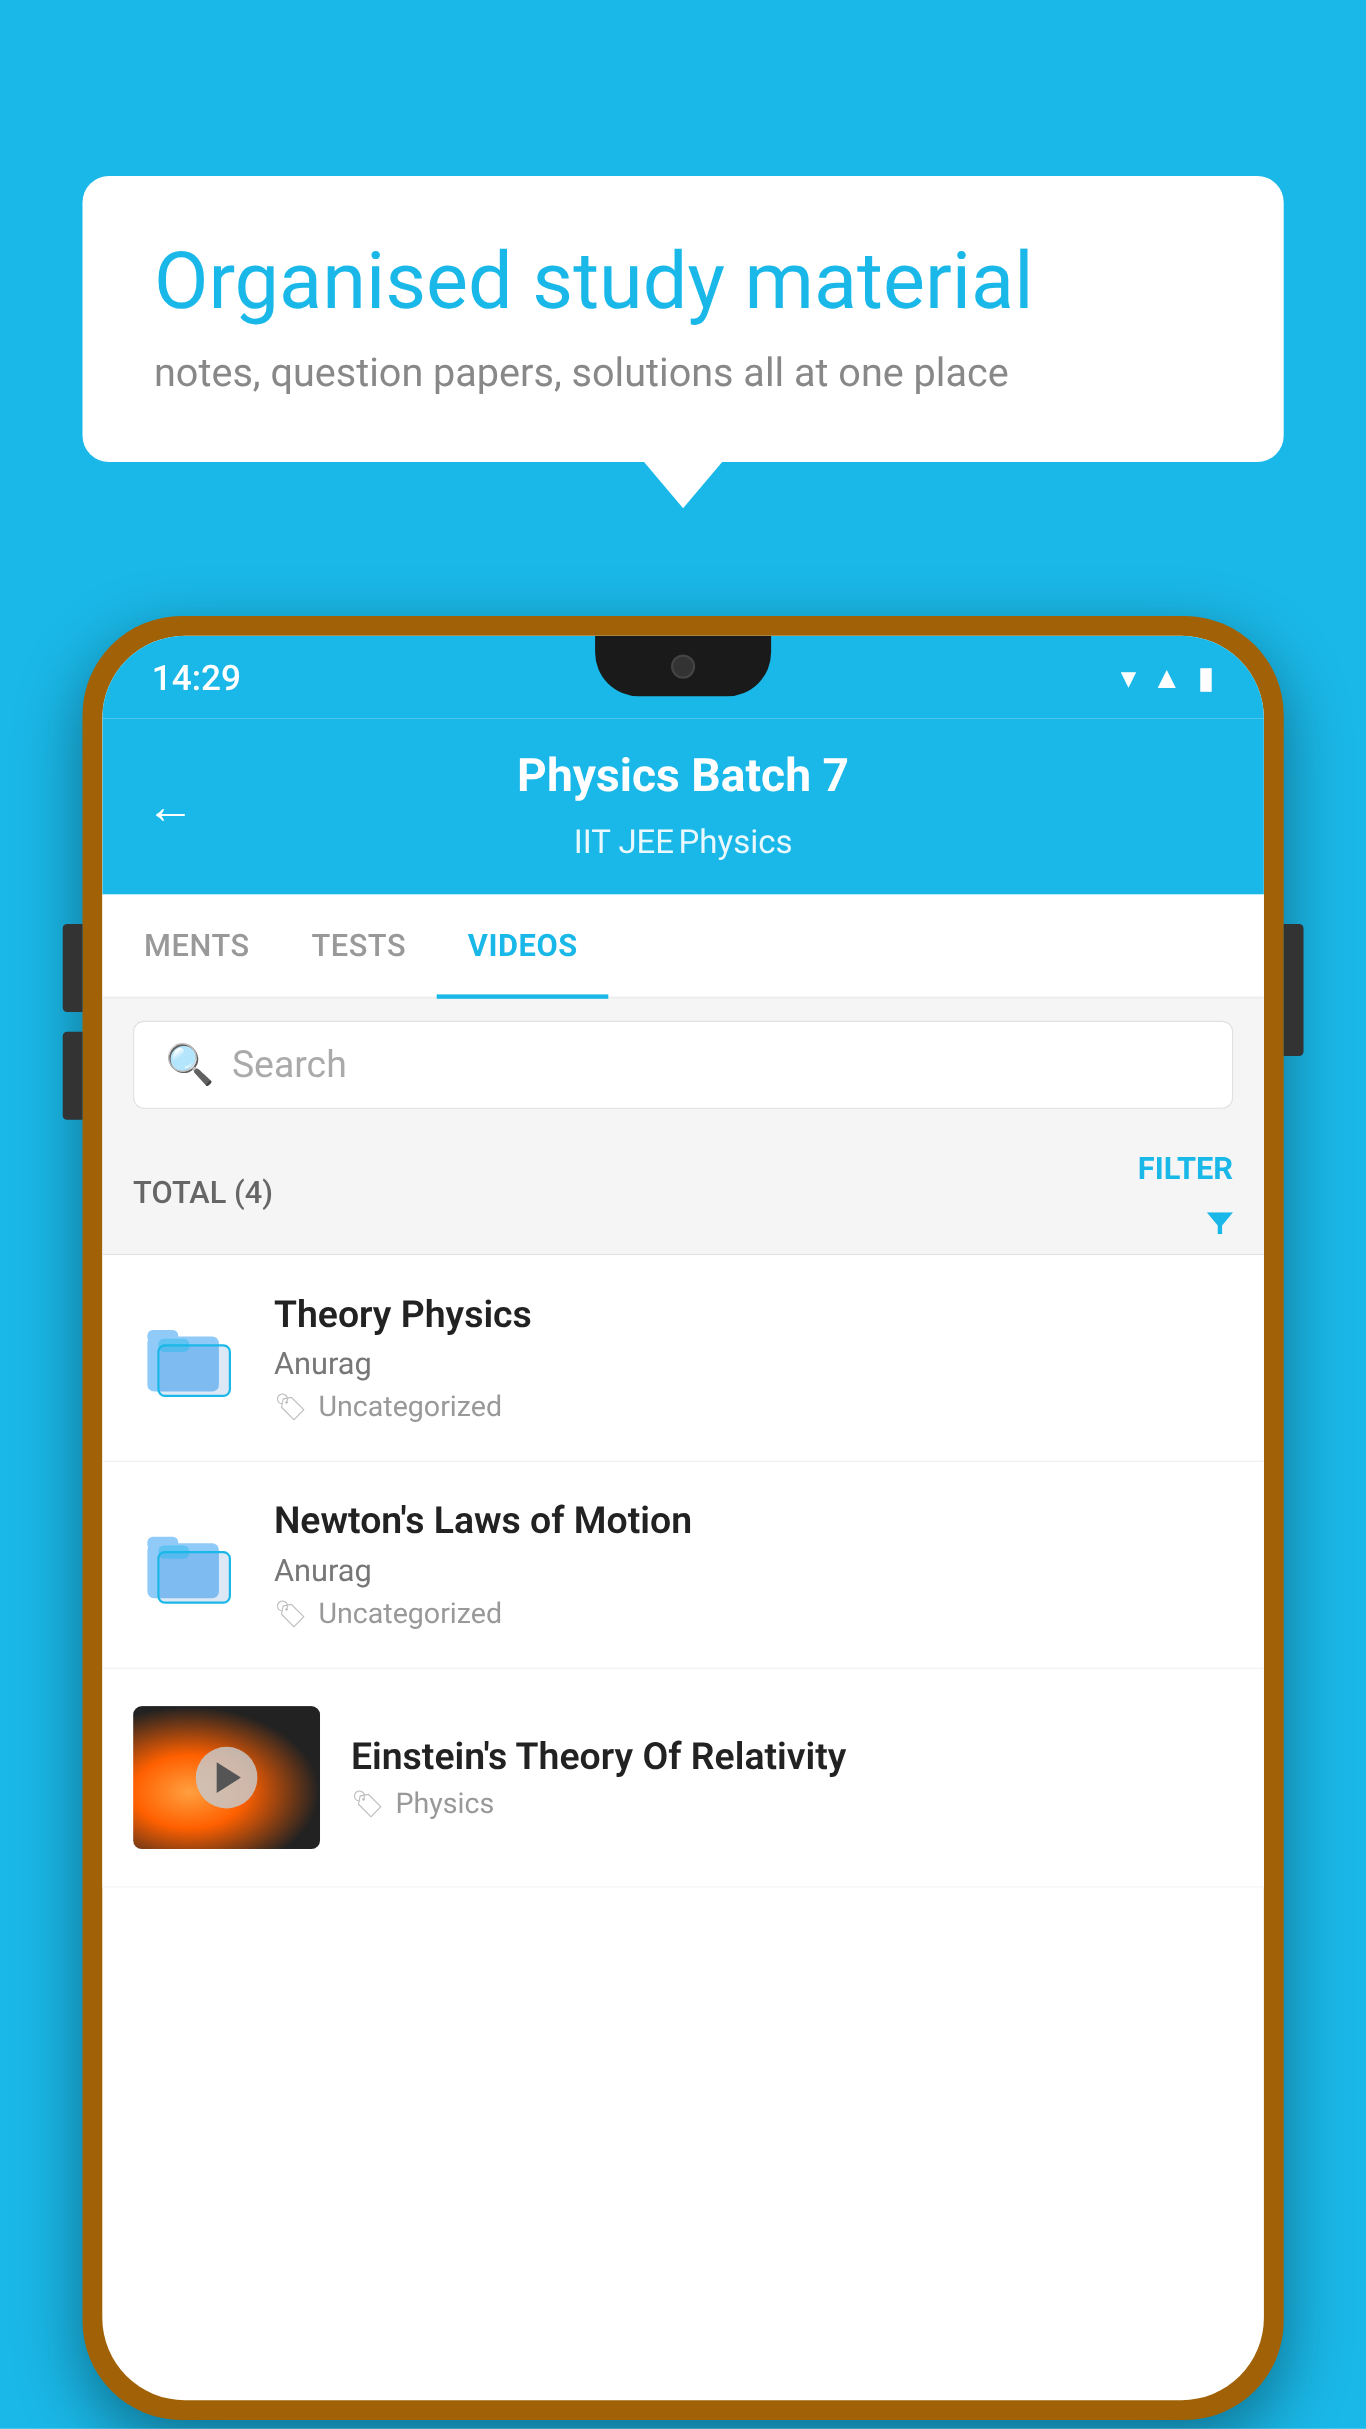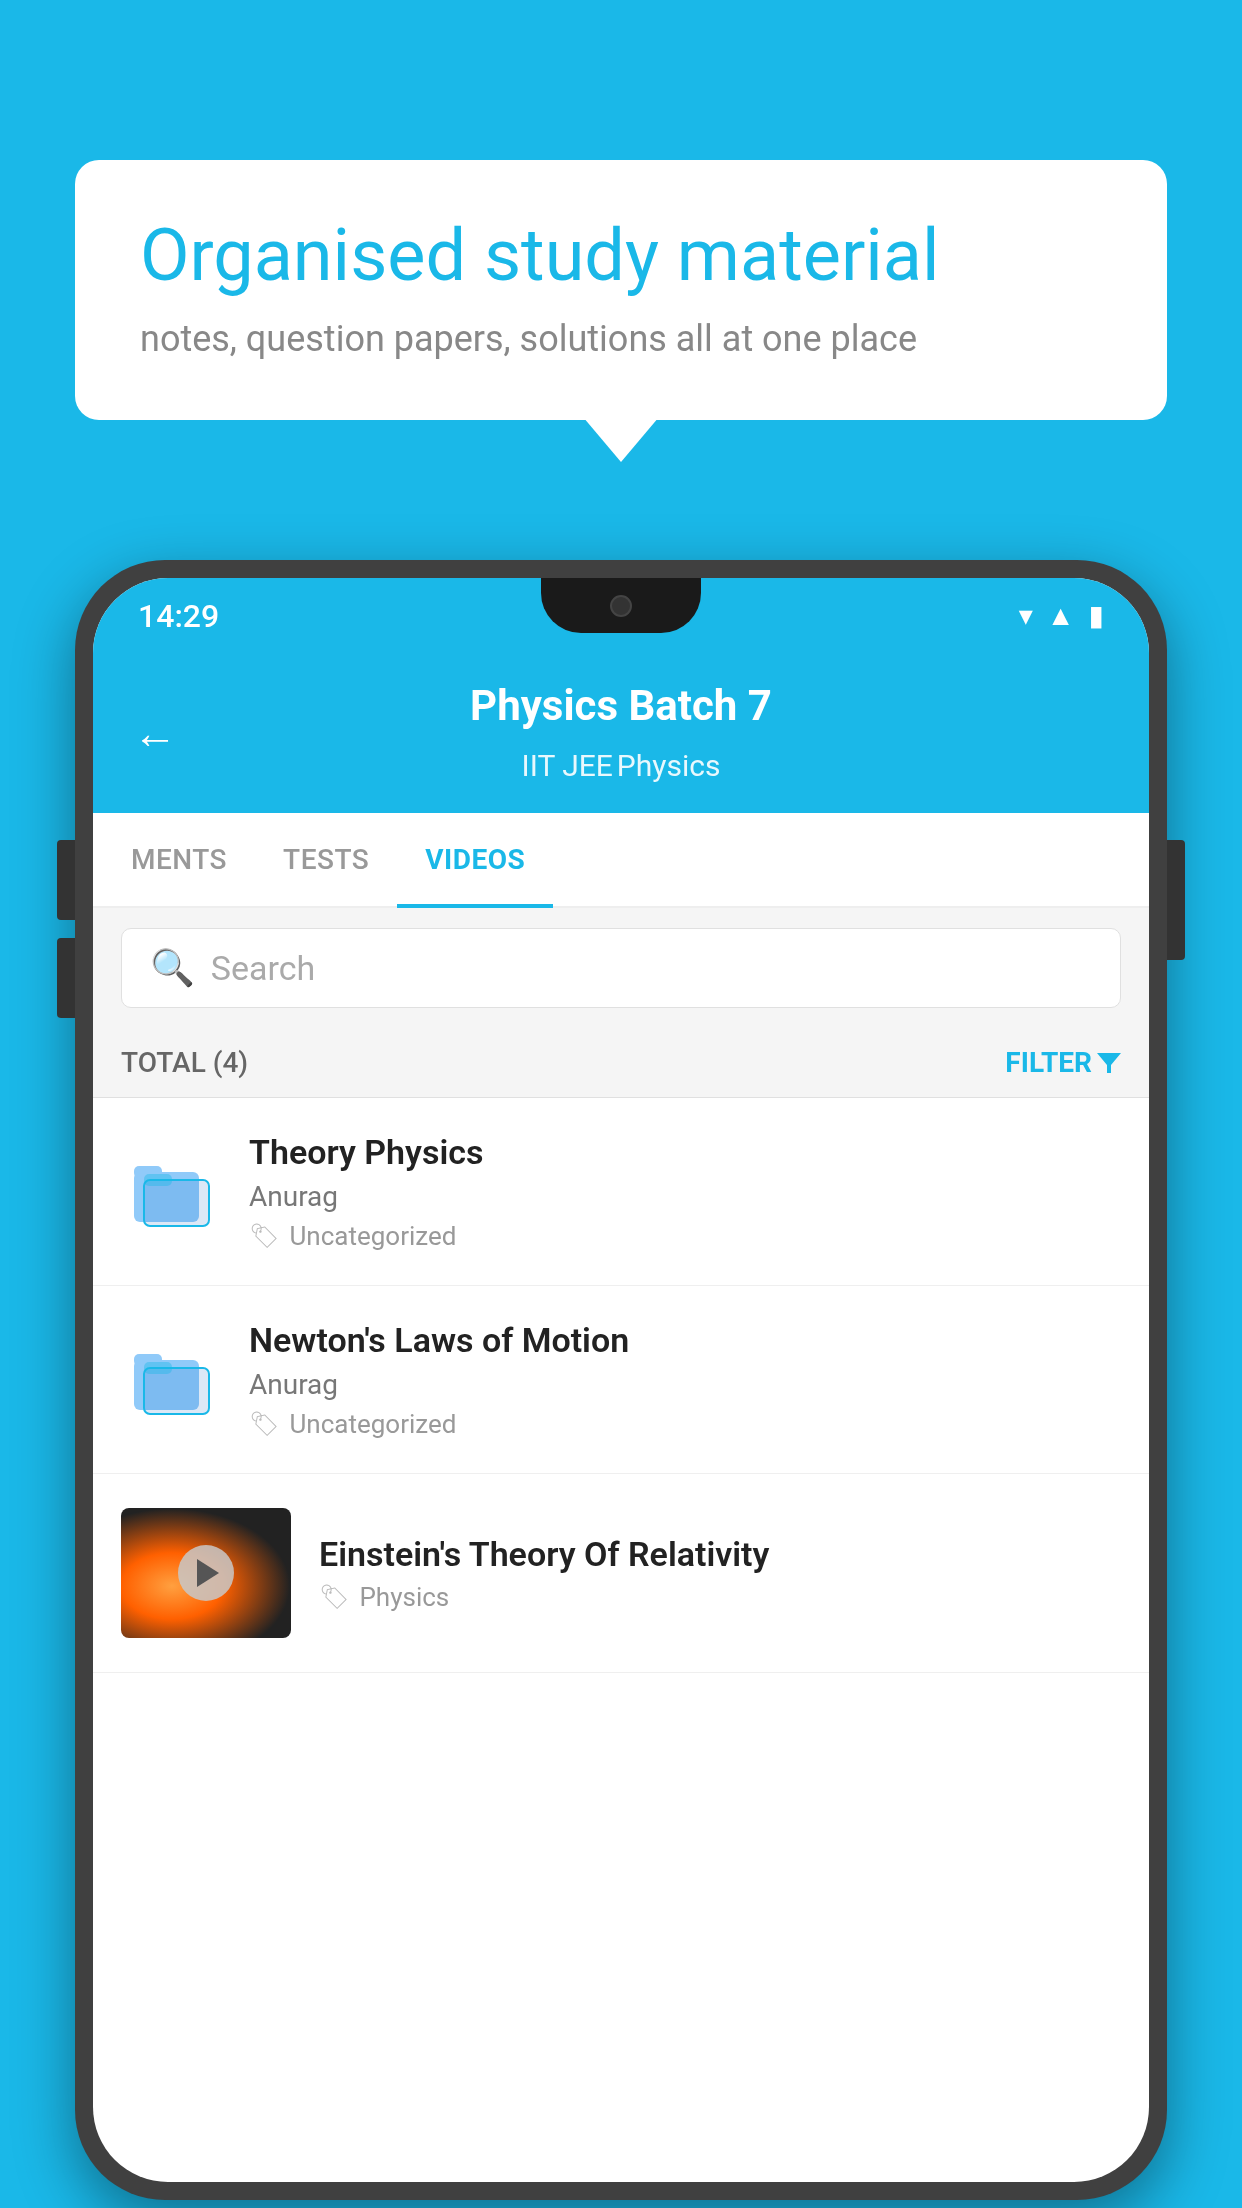--- a/index.html
+++ b/index.html
@@ -56,21 +56,21 @@
     }
 
     
     .phone-frame {
       position: absolute;
       top: 560px;
       left: 75px;
       right: 75px;
       width: 1092px;
       height: 1640px;
-      background: #404040;
+      background: #a16207;
       border-radius: 90px;
       padding: 18px;
       box-shadow: 0 20px 60px rgba(0,0,0,0.4);
     }
 
     .phone-inner {
       width: 100%;
       height: 100%;
       background: white;
       border-radius: 75px;
@@ -233,23 +233,24 @@
       font-size: 28px;
       color: #666;
       font-weight: 500;
     }
 
     .filter-btn {
       color: #1ab8e8;
       font-size: 28px;
       font-weight: 700;
       display: flex;
-      align-items: center;
-      gap: 5px;
+      align-items: flex-end;
+      gap: 23px;
       cursor: pointer;
+      flex-direction: column;
     }
 
     
     .video-list {
       background: white;
       overflow-y: auto;
     }
 
     .video-item {
       display: flex;

